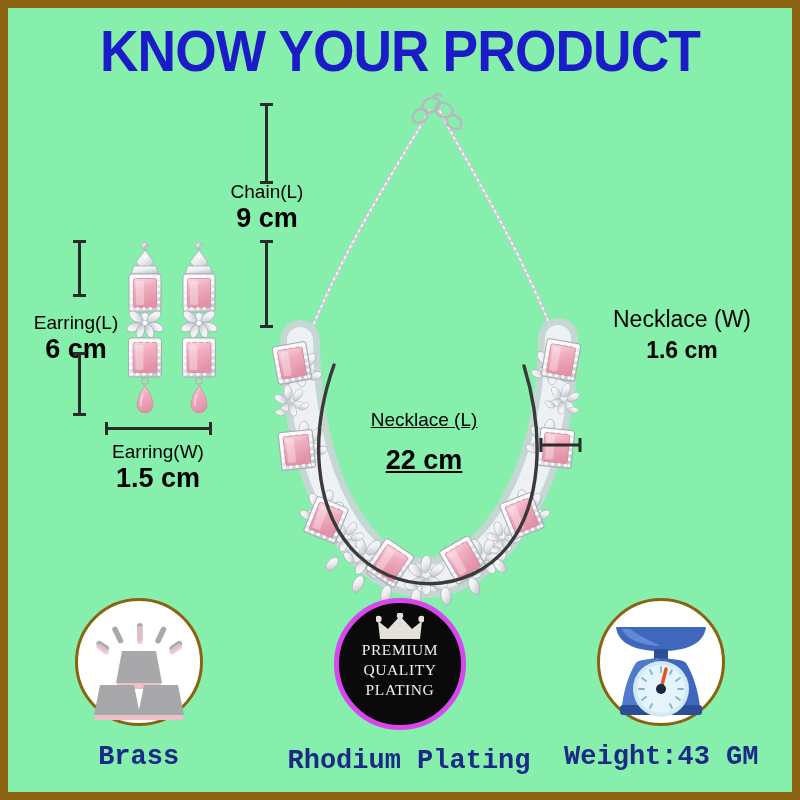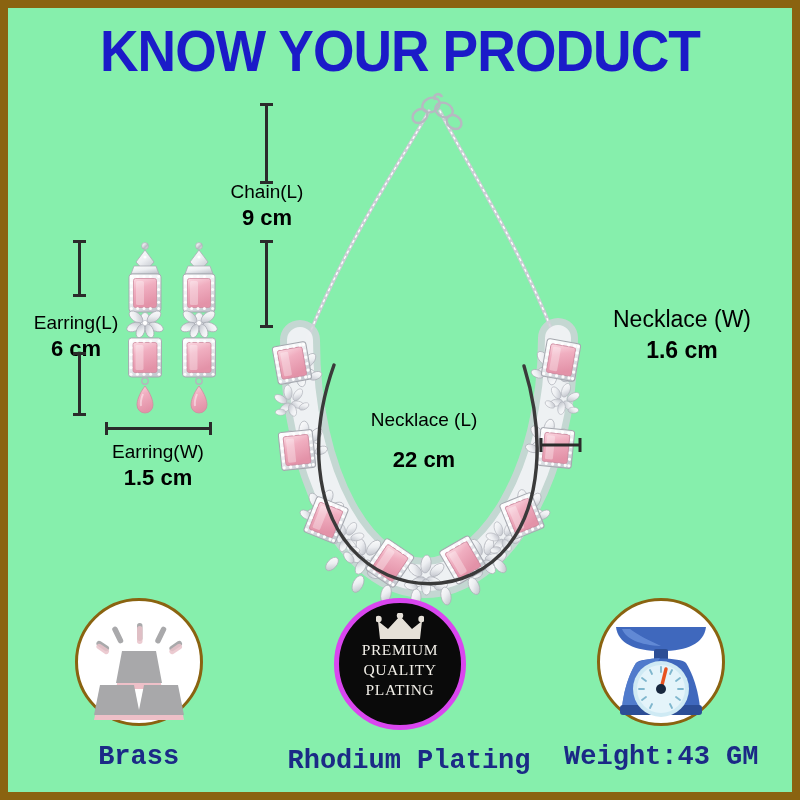--- a/index.html
+++ b/index.html
@@ -85,21 +85,21 @@
     white-space: nowrap;
   }
   .dim .name {
     display: block;
     font-size: 19px;
     font-weight: normal;
     line-height: 24px;
   }
   .dim .val {
     display: block;
-    font-size: 22px;
+    font-size: 27px;
     font-weight: bold;
     line-height: 28px;
   }
 
   
   .art { position: absolute; }
 
   
   #features {
     position: absolute;
@@ -378,21 +378,21 @@
       <span class="val">1.5 cm</span>
     </div>
 
     <div class="vrule" style="left:257px; top:95px; height:81px;"></div>
     <div class="dim" style="left:195px; top:172px; width:128px;">
       <span class="name">Chain(L)</span>
       <span class="val">9 cm</span>
     </div>
     <div class="vrule" style="left:257px; top:232px; height:88px;"></div>
 
-    <div class="dim" style="left:330px; top:400px; width:172px;">
+    <div class="dim" style="left:330px; top:400px; width:172px;text-decoration:underline;">
       <span class="name">Necklace (L)</span>
       <span class="val" style="margin-top:14px;">22 cm</span>
     </div>
 
     <div class="dim" style="left:576px; top:268px; width:196px;margin-top:28px;">
       <span class="name" style="font-size:23px; line-height:30px;">Necklace (W)</span>
       <span class="val" style="font-size:23px; line-height:32px;">1.6 cm</span>
     </div>
 
     <div id="features">

